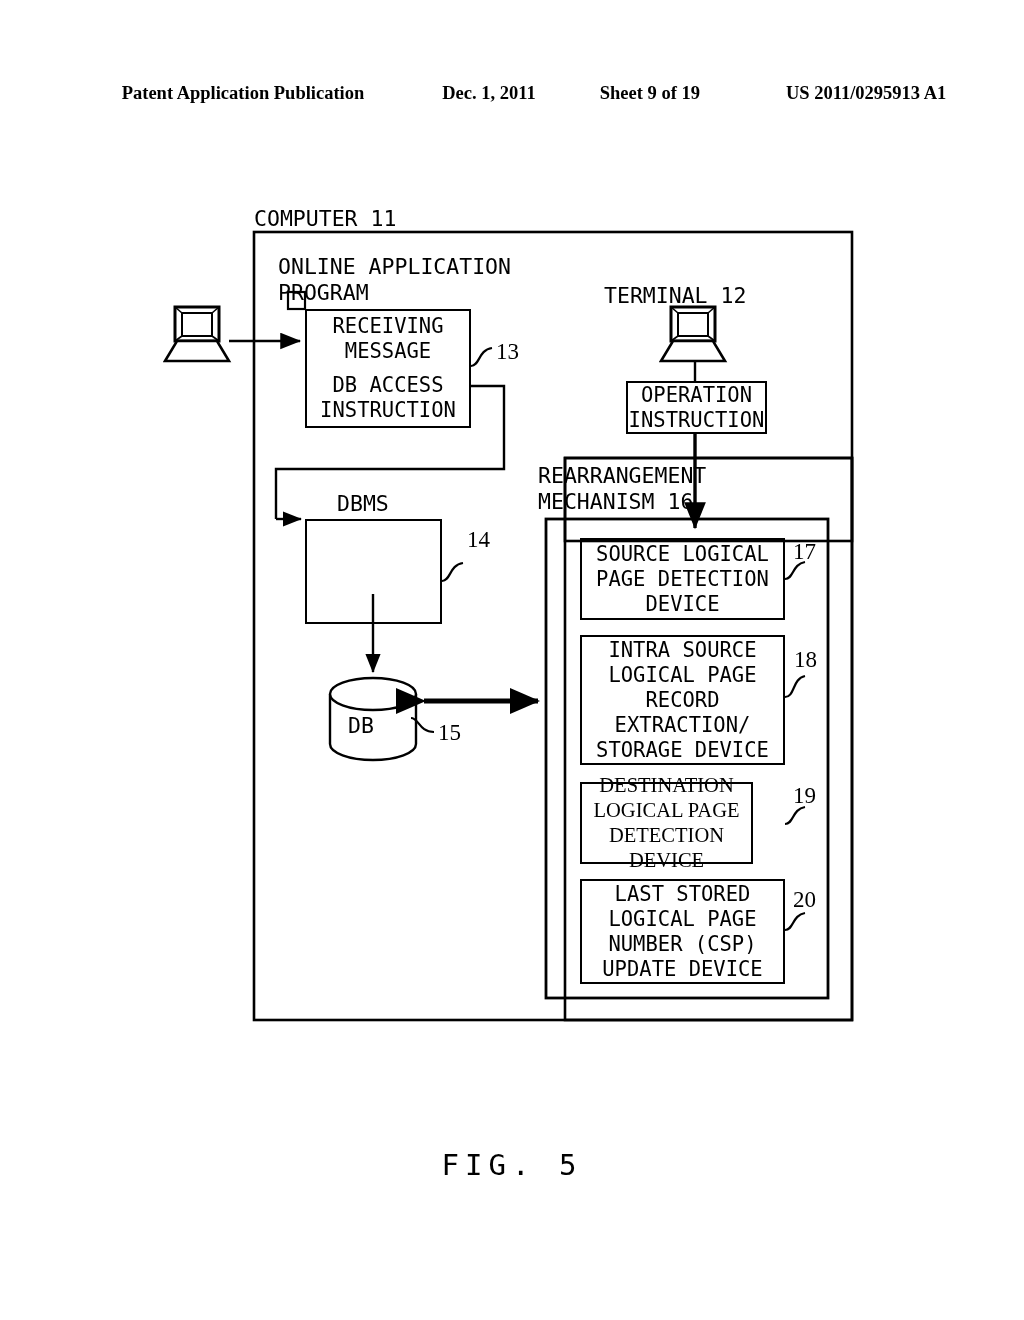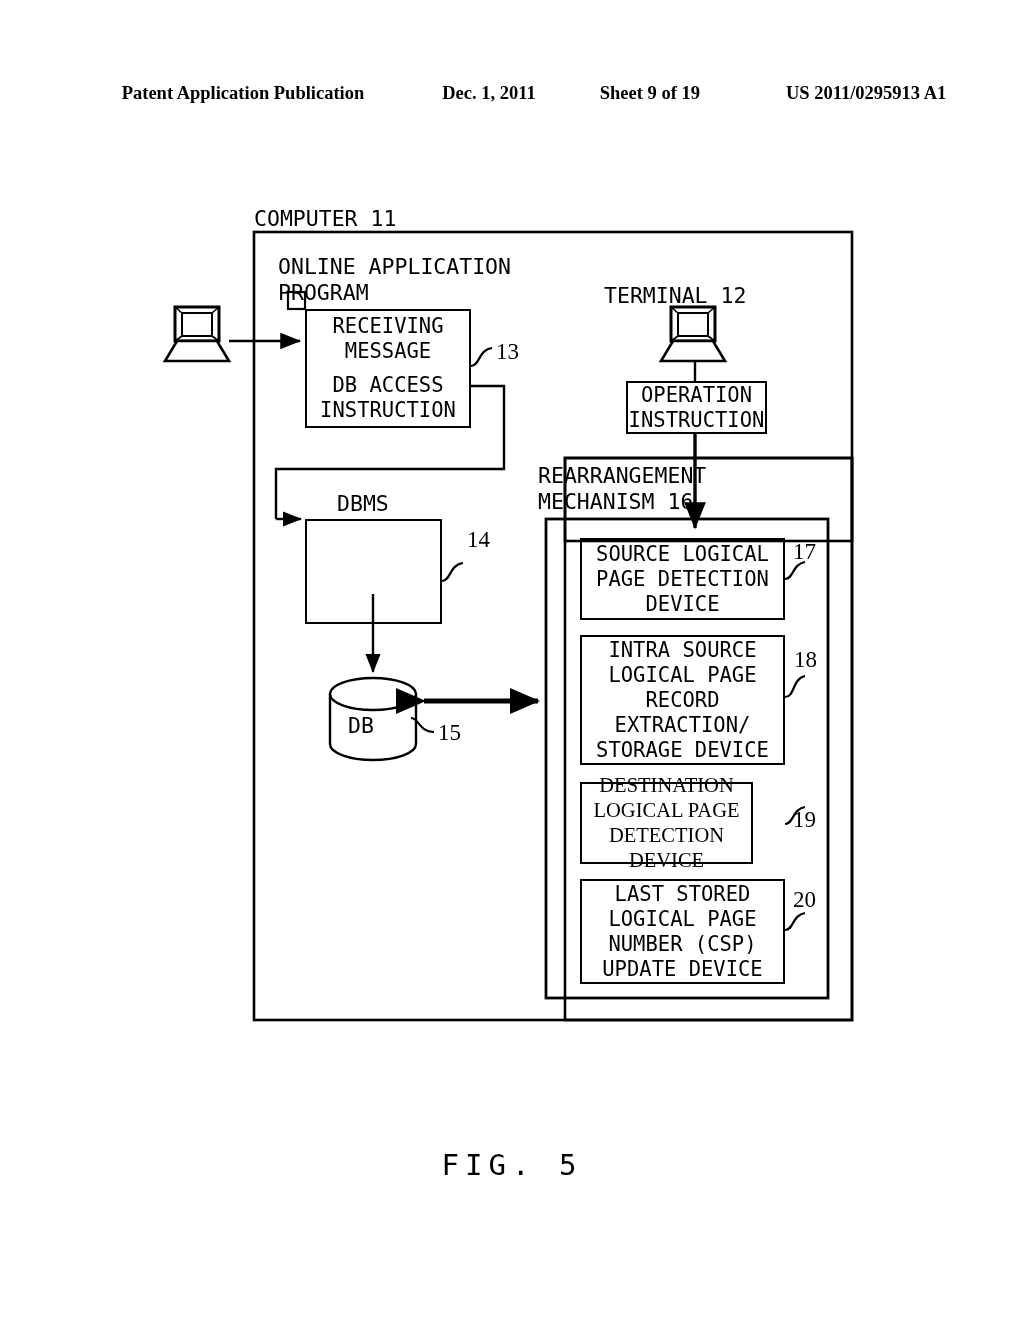--- a/index.html
+++ b/index.html
@@ -233,21 +233,21 @@
   <div class="dbox" style="left:580px; top:782px; width:173px; height:82px;font-family:Liberation Serif, serif;">
     <div style="width:100%;" class="t21">
       <span>DESTINATION</span><br>
       <span>LOGICAL PAGE</span><br>
       <span>DETECTION DEVICE</span>
     </div>
   </div>
   <svg style="position:absolute; left:784px; top:796px;" width="28" height="30" viewBox="0 0 28 30">
     <path d="M1,28 C10,28 8,13 21,11" fill="none" stroke="#000" stroke-width="2.2"></path>
   </svg>
-  <div class="refnum" style="left:793px; top:784px;margin-top:24px;">19</div>
+  <div class="refnum" style="left:793px; top:784px;">19</div>
 
   <div class="dbox" style="left:580px; top:879px; width:205px; height:105px;">
     <div style="width:100%;" class="t21">
       <span>LAST STORED</span><br>
       <span>LOGICAL PAGE</span><br>
       <span>NUMBER (CSP)</span><br>
       <span>UPDATE DEVICE</span>
     </div>
   </div>
   <svg style="position:absolute; left:784px; top:902px;" width="28" height="30" viewBox="0 0 28 30">

